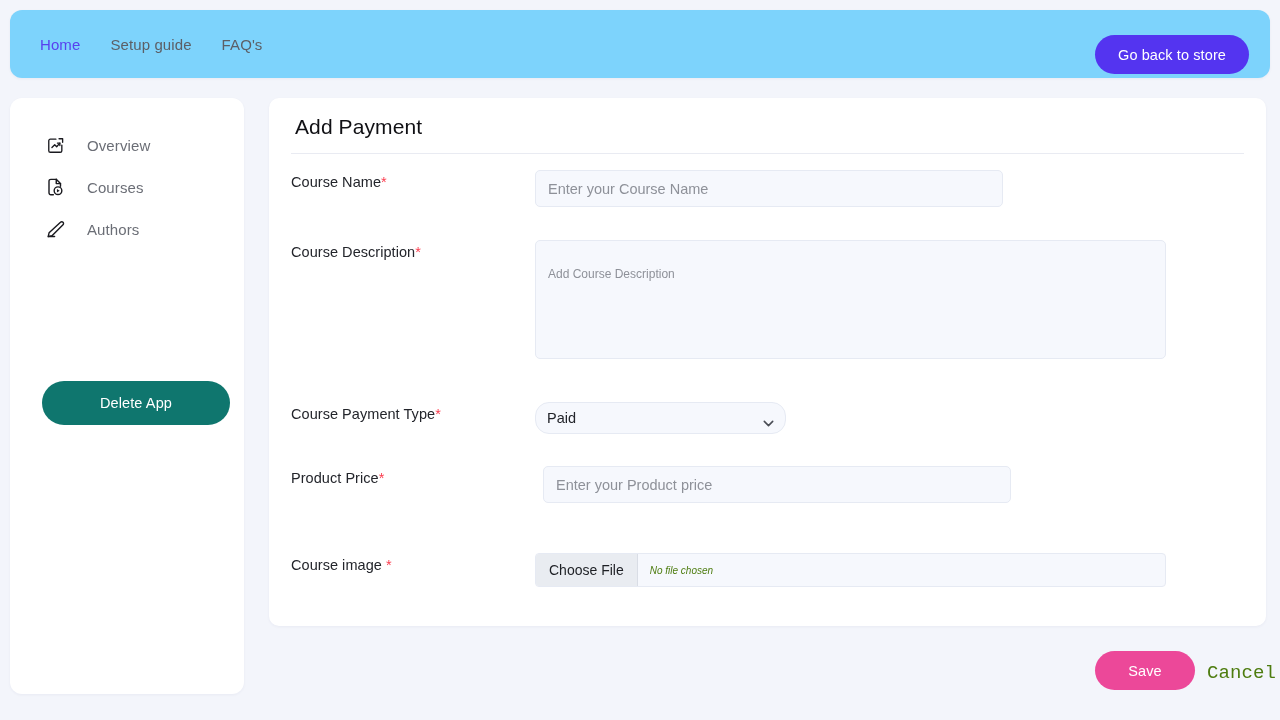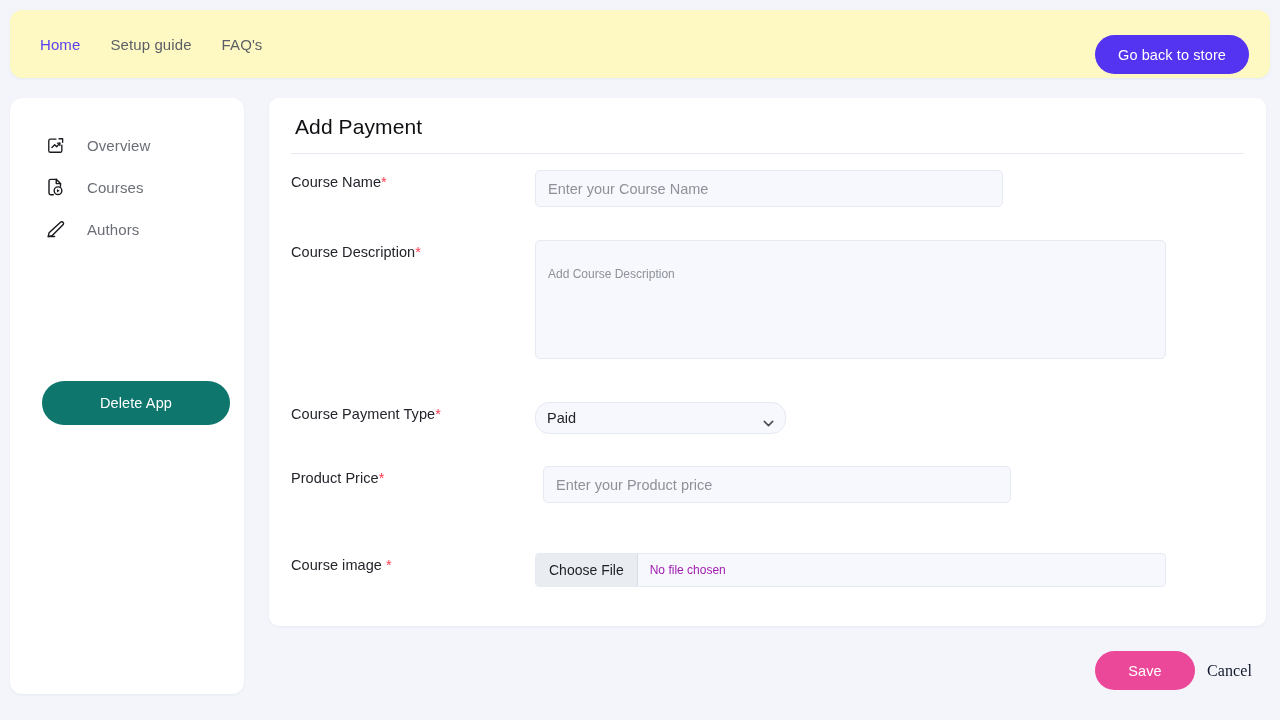--- a/index.html
+++ b/index.html
@@ -16,21 +16,21 @@
     -webkit-font-smoothing: antialiased;
   }
 
   
   .topbar {
     position: absolute;
     left: 10px;
     top: 10px;
     width: 1260px;
     height: 68px;
-    background: #fef9c3;
+    background: #7dd3fc;
     border-radius: 12px;
     display: flex;
     align-items: center;
     box-shadow: 0 1px 3px rgba(30, 40, 90, 0.05);
   }
 
   .nav-links {
     display: flex;
     align-items: center;
     gap: 30px;
@@ -245,23 +245,24 @@
     border-right: 1px solid #d9dde5;
     font-size: 14px;
     color: #1d1f24;
     cursor: pointer;
     white-space: nowrap;
   }
   .file-name {
     display: flex;
     align-items: center;
     padding-left: 12px;
-    font-size: 12px;
-    color: #a21caf;
+    font-size: 10px;
+    color: #4d7c0f;
     white-space: nowrap;
+    font-style: italic;
   }
 
   
   .save-btn {
     position: absolute;
     left: 1095px;
     top: 651px;
     width: 100px;
     height: 39px;
     background: #ec4899;
@@ -273,23 +274,23 @@
     letter-spacing: 0.1px;
     cursor: pointer;
   }
 
   .cancel-btn {
     position: absolute;
     left: 1207px;
     top: 662px;
     background: none;
     border: none;
-    font-family: Liberation Serif, serif;
-    font-size: 16px;
-    color: #0f172a;
+    font-family: Liberation Mono, monospace;
+    font-size: 19px;
+    color: #4d7c0f;
     letter-spacing: 0.1px;
     cursor: pointer;
     padding: 0;
   }
 </style>
 </head>
 <body>
 
 <div class="topbar">
   <div class="nav-links">

